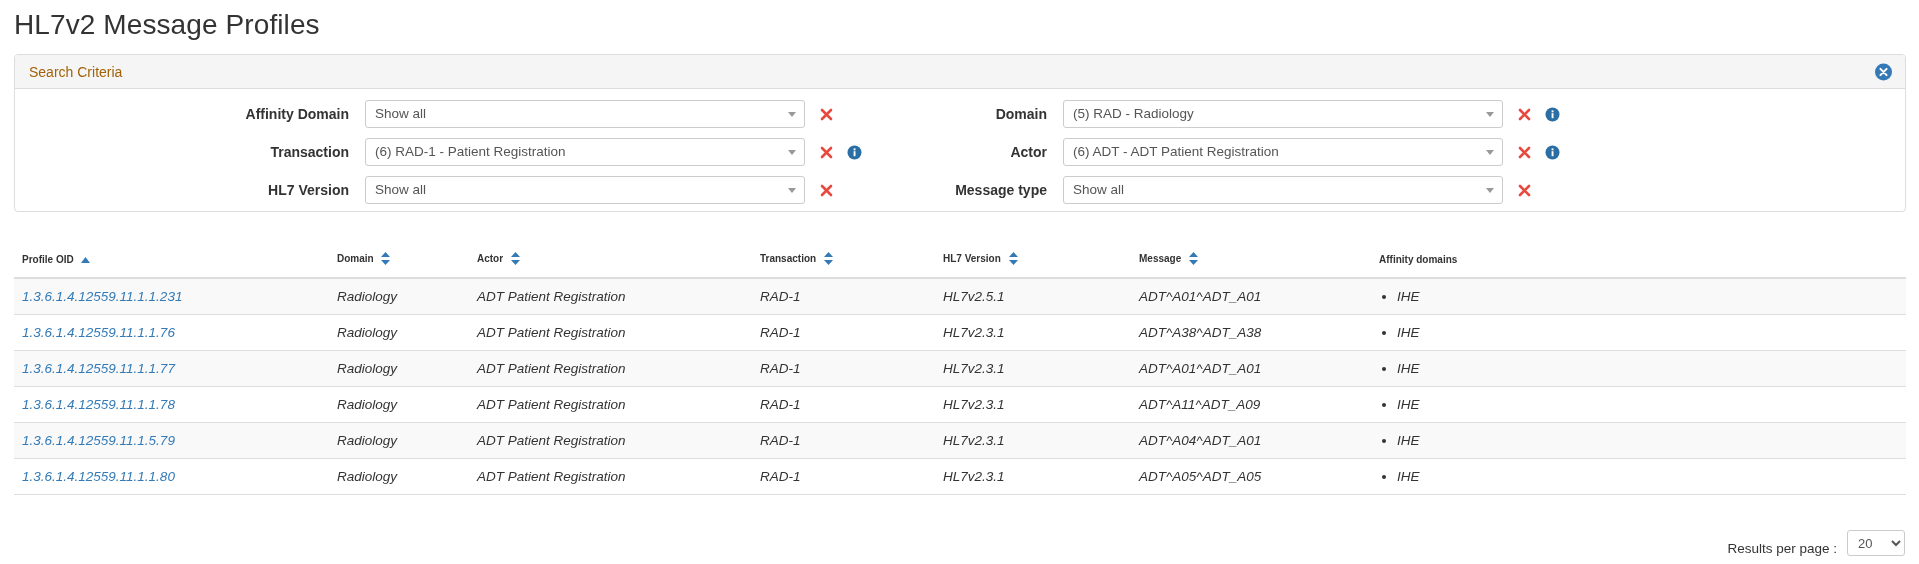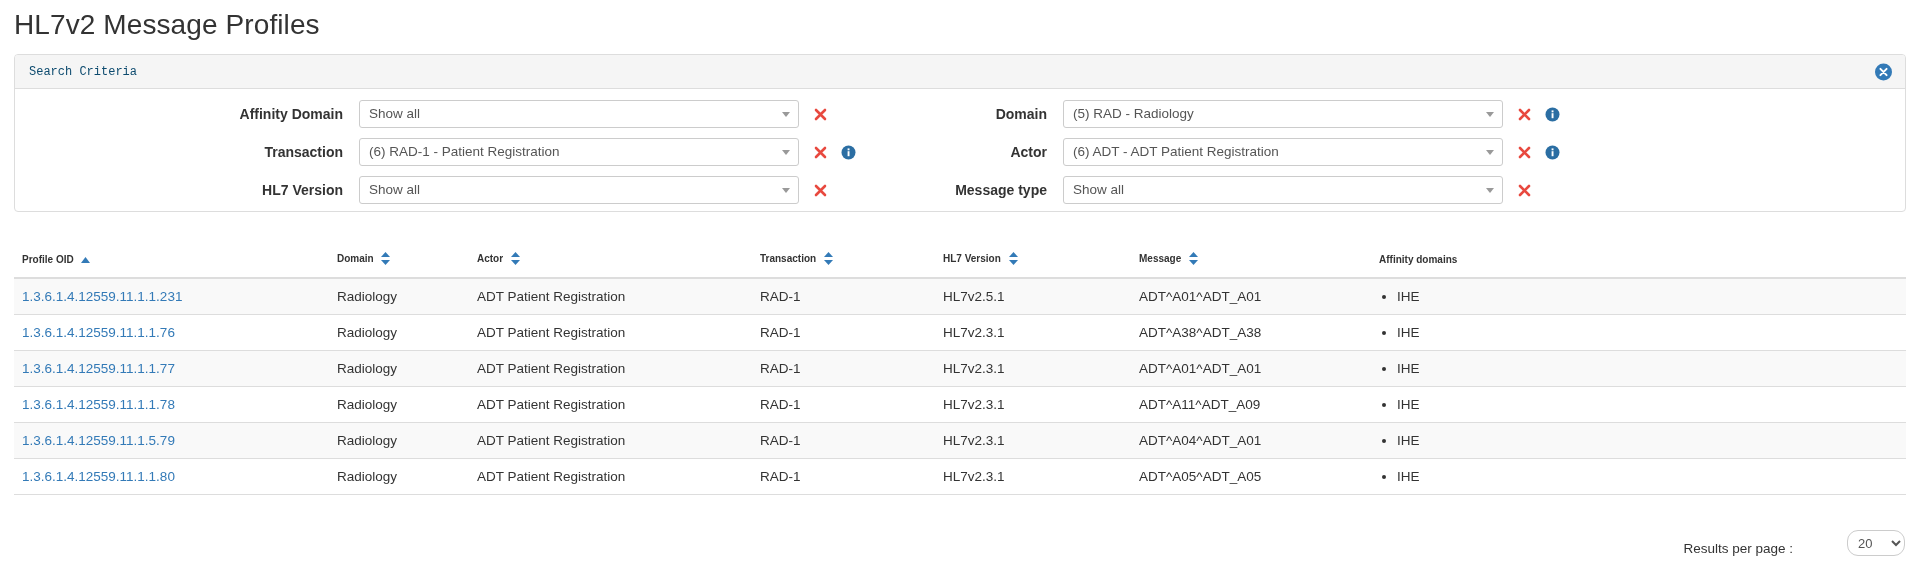--- a/index.html
+++ b/index.html
@@ -37,23 +37,22 @@
     position: relative;
     height: 34px;
     background: #f5f5f5;
     border-bottom: 1px solid #dddddd;
     border-radius: 3px 3px 0 0;
     display: flex;
     align-items: center;
     padding: 0 14px;
   }
   .panel-title {
-    font-size: 12px;
-    color: #0c4a6e;
-    font-family: Liberation Mono, monospace;
+    font-size: 14px;
+    color: #a16207;
   }
   .panel-close {
     position: absolute;
     right: 13px; top: 50%;
     transform: translateY(-50%);
     width: 17px; height: 17px;
     border-radius: 50%;
     background: #337ab7;
     display: flex;
     align-items: center;
@@ -66,21 +65,21 @@
     padding: 12px 0 16px 0;
     position: relative;
     height: 122px;
   }
 
   
   .form-col {
     position: absolute;
     top: 10px;
   }
-  .form-col.left { left: 4px; width: 920px; }
+  .form-col.left { left: 10px; width: 920px; }
   .form-col.right { left: 920px; width: 960px; }
 
   .form-row {
     display: flex;
     align-items: center;
     height: 30px;
     margin-bottom: 8px;
   }
   .form-label {
     text-align: right;
@@ -152,20 +151,21 @@
     white-space: nowrap;
   }
   tbody td {
     font-size: 13.5px;
     color: #333333;
     padding: 10px 8px;
     border-bottom: 1px solid #dddddd;
     white-space: nowrap;
     overflow: hidden;
     text-overflow: ellipsis;
+    font-style: italic;
   }
   tbody tr:nth-child(odd) { background: #f9f9f9; }
   tbody tr:nth-child(even) { background: #ffffff; }
 
   .oid-link { color: #337ab7; text-decoration: none; cursor: pointer; }
 
   .sort-ind {
     display: inline-block;
     margin-left: 5px;
     vertical-align: middle;
@@ -190,28 +190,27 @@
     right: 14px; top: 530px;
     display: flex;
     align-items: flex-end;
     gap: 10px;
   }
   .rpp-label { font-size: 13.5px; color: #333333; }
   .rpp-select {
     height: 26px;
     width: 58px;
     border: 1px solid #cccccc;
-    border-radius: 11px;
+    border-radius: 3px;
     background: #ffffff;
     font-family: "Liberation Sans", sans-serif;
     font-size: 13px;
     color: #555555;
     padding-left: 6px;
     cursor: pointer;
-    margin-left: 44px;
   }
 </style>
 </head>
 <body>
 
 <div class="page">
 
   <div class="page-title">HL7v2 Message Profiles</div>
 
   <div class="panel">

